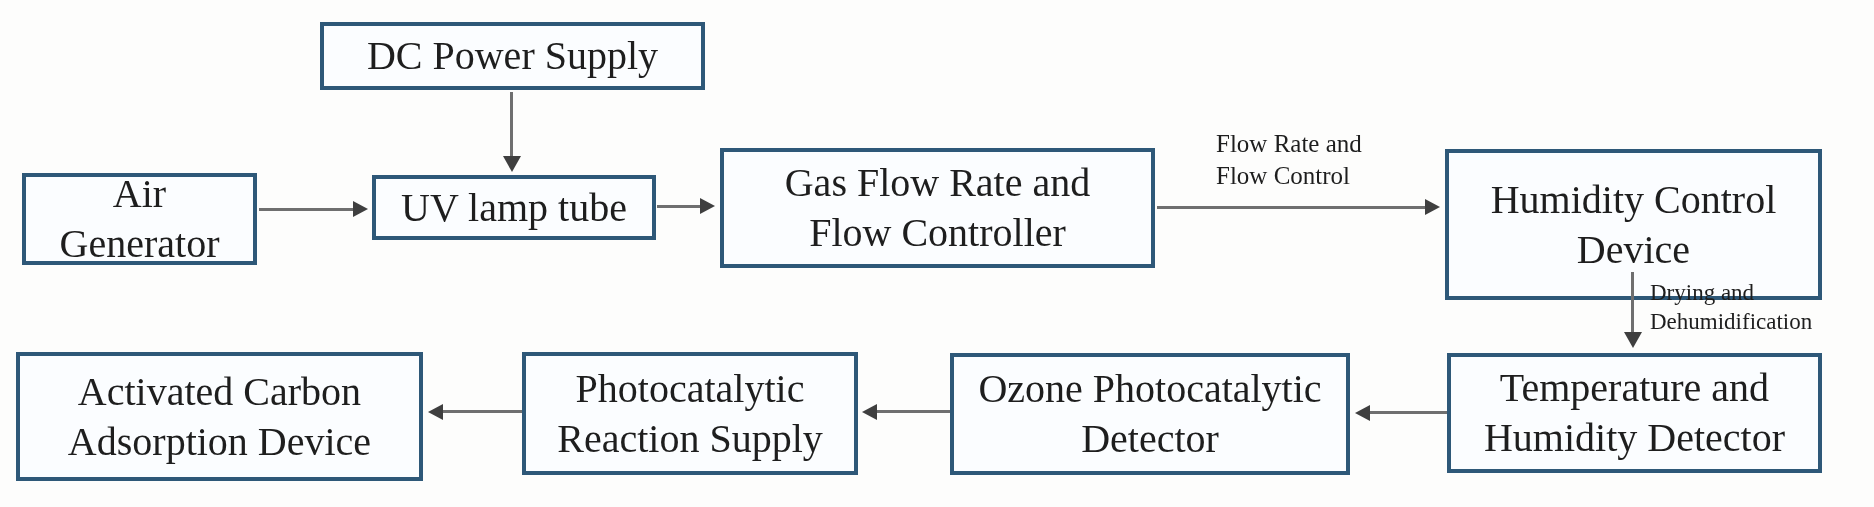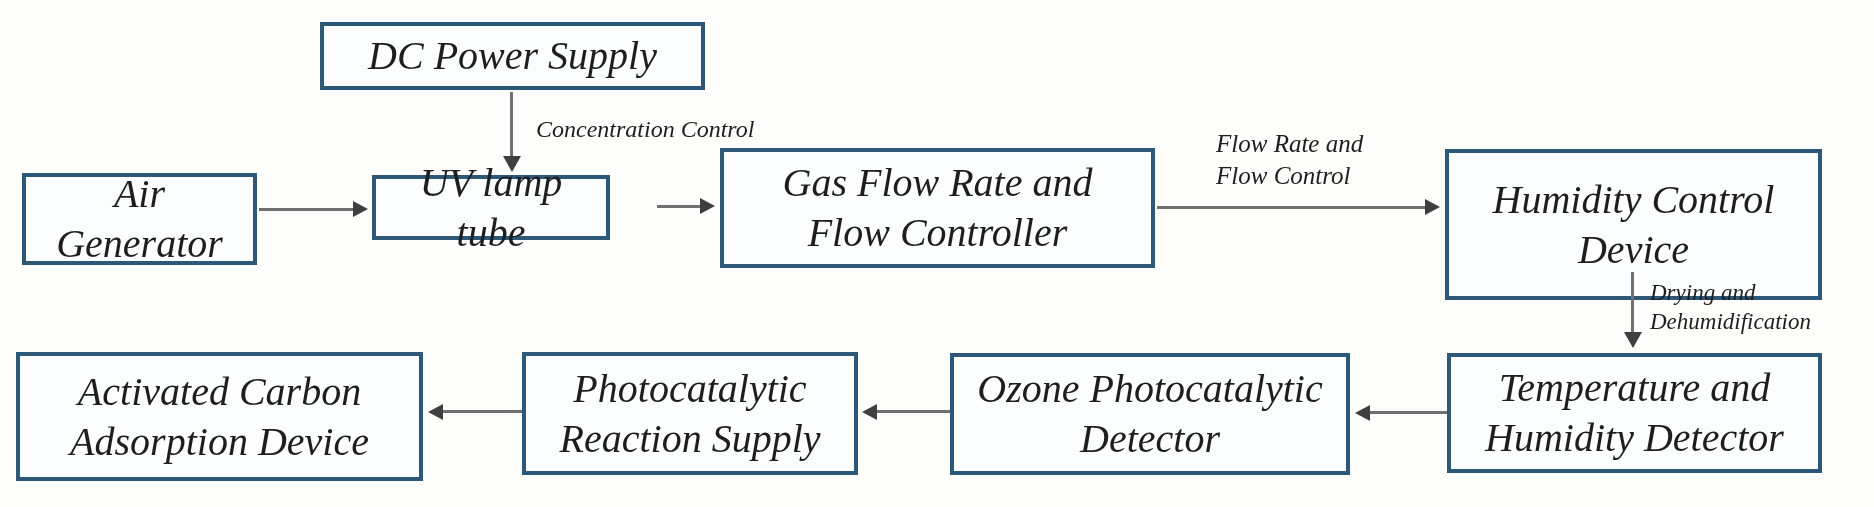--- a/index.html
+++ b/index.html
@@ -14,21 +14,20 @@
   body{
     background:var(--page-bg);
     font-family:"Liberation Serif","DejaVu Serif",serif;
   }
   .canvas{
     position:relative;
     width:1874px;
     height:507px;
     background:var(--page-bg);
     overflow:hidden;
-    font-style:italic;
   }
   .node{
     position:absolute;
     box-sizing:border-box;
     border:4px solid var(--box-border);
     background:var(--box-fill);
     display:flex;
     align-items:center;
     justify-content:center;
     text-align:center;
@@ -66,21 +65,21 @@
   }
   .head.down{
     border-left:9px solid transparent;
     border-right:9px solid transparent;
     border-top:16px solid var(--arrow-head);
   }
 
   
   #node-dc        {left:320px;  top:22px;  width:385px; height:68px;}
   #node-air       {left:22px;   top:173px; width:235px; height:92px;}
-  #node-uv        {left:372px;  top:175px; width:238px; height:65px;}
+  #node-uv        {left:372px;  top:175px; width:284px; height:65px;}
   #node-gas       {left:720px;  top:148px; width:435px; height:120px;}
   #node-humidity  {left:1445px; top:149px; width:377px; height:151px;}
   #node-temp      {left:1447px; top:353px; width:375px; height:120px;}
   #node-ozone     {left:950px;  top:353px; width:400px; height:122px;}
   #node-photo     {left:522px;  top:352px; width:336px; height:123px;}
   #node-carbon    {left:16px;   top:352px; width:407px; height:129px;}
 
   
   #edge-dc-uv .line        {left:510px; top:92px;  width:3px;  height:66px;}
   #edge-dc-uv .head        {left:503px; top:156px;}
@@ -169,19 +168,18 @@
   </div>
   <div id="edge-ozone-photo">
     <div class="line"></div>
     <div class="head left"></div>
   </div>
   <div id="edge-photo-carbon">
     <div class="line"></div>
     <div class="head left"></div>
   </div>
 
-  <div class="edge-label" id="lbl-concentration">Concentration Control</div>
   <div class="edge-label" id="lbl-flowrate">Flow Rate and
 Flow Control</div>
   <div class="edge-label" id="lbl-drying">Drying and
 Dehumidification</div>
 
 </div>
 
 </body></html>

